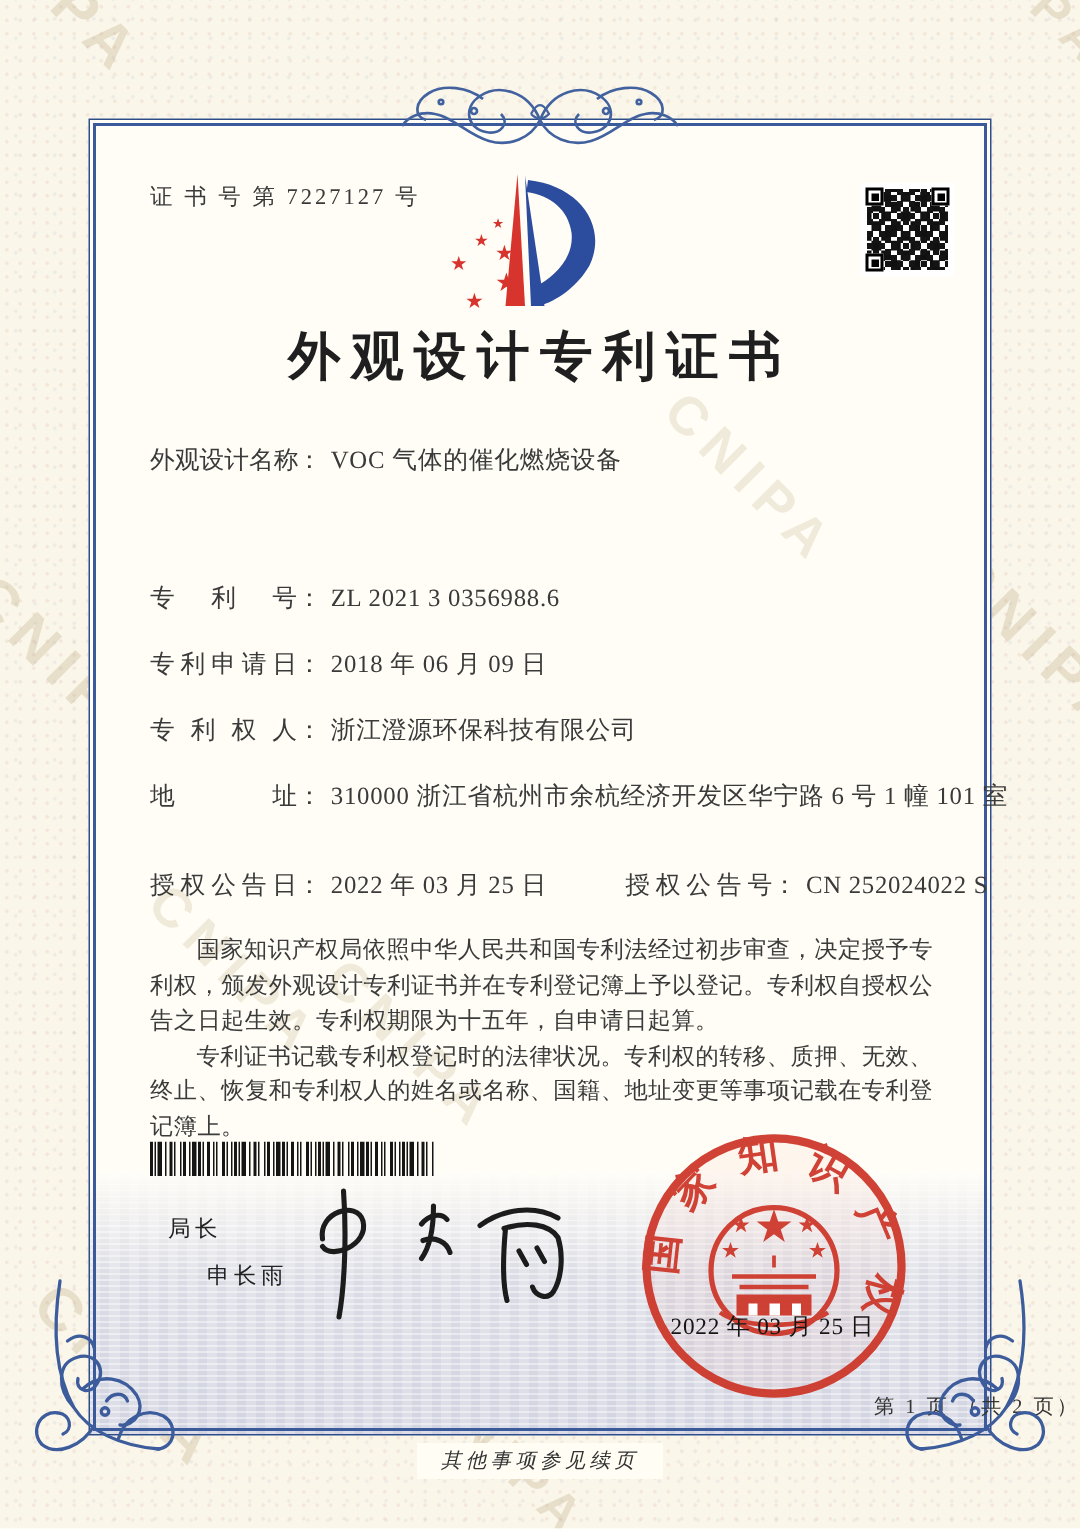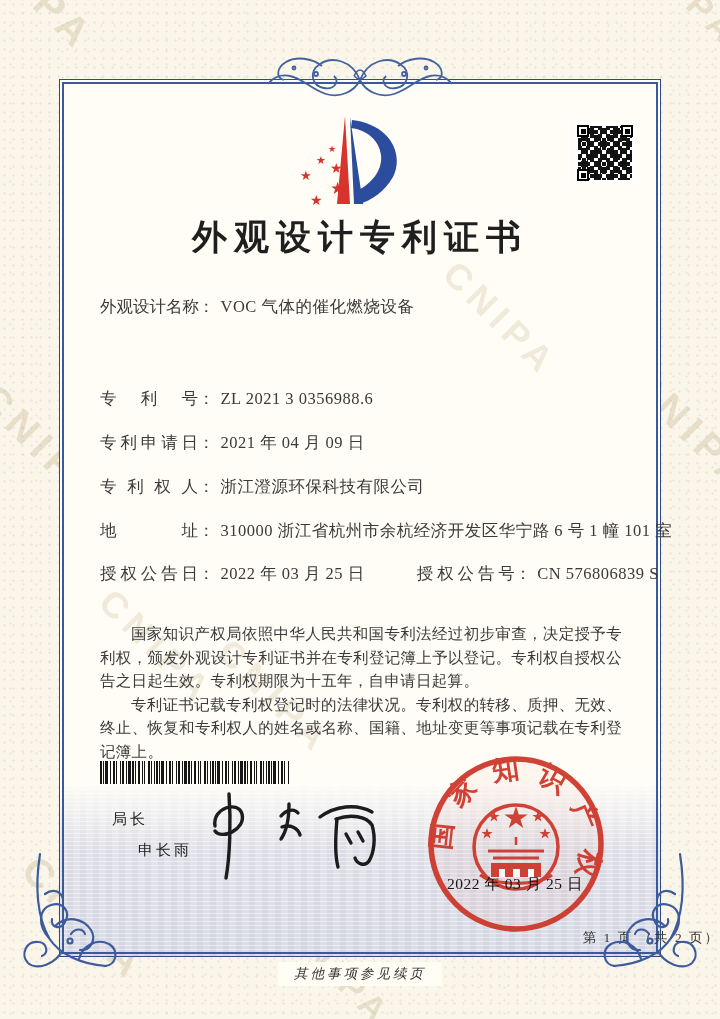--- a/index.html
+++ b/index.html
@@ -51,21 +51,21 @@
   .finder.tl{ left:3px; top:3px;} .finder.tr{ right:3px; top:3px;} .finder.bl{ left:3px; bottom:3px;}
   .logo{ position:absolute; left:292px; top:110px; }
   .title{
     position:absolute; left:0; width:720px; top:214px; text-align:center;
     font-size:35px; font-weight:bold; letter-spacing:7px; color:#1f1f1f;
   }
   .row{ position:absolute; left:100px; width:540px; font-size:16.5px; color:#3a3a3a; white-space:nowrap;}
   .flabel{ display:inline-block; width:98px; text-align:justify; text-align-last:justify; vertical-align:bottom;}
   .fcolon{ display:inline-block; margin-right:6px;}
   .fvalue{ letter-spacing:.5px;margin-top:38px;}
-  .row2label{ display:inline-block; width:98px; text-align:justify; text-align-last:justify; vertical-align:bottom; margin-left:48px;}
+  .row2label{ display:inline-block; width:98px; text-align:justify; text-align-last:justify; vertical-align:bottom; margin-left:48px;margin-top:16px;}
   .paras{ position:absolute; left:100px; top:586px; width:522px; font-size:15.5px; line-height:23.5px; color:#3b3b3b; text-align:justify;margin-top:36px;}
   .paras p{ margin:0; text-indent:2em; letter-spacing:.3px;}
   .barcode{ position:absolute; left:100px; top:761px; }
   .sig-title{ position:absolute; left:112px; top:810px; font-family:"Liberation Sans",sans-serif; font-size:15px; letter-spacing:3px; color:#222;}
   .sig-name{ position:absolute; left:112px; top:841px; font-family:"Liberation Sans",sans-serif; font-size:15px; letter-spacing:3px; color:#222;margin-left:26px;}
   .sig-script{ position:absolute; left:185px; top:786px; }
   .seal{ position:absolute; left:425px; top:753px; mix-blend-mode:multiply; opacity:.93; z-index:5;}
   .seal-date{ position:absolute; left:447px; top:874px; font-size:15.5px; letter-spacing:.5px; color:#151515; z-index:6;}
   .page-info{ position:absolute; left:0; width:720px; top:929px; text-align:right; font-size:13.5px; letter-spacing:2px; color:#333; z-index:6;}
   .note{
@@ -93,20 +93,21 @@
     <div class="band"></div>
     <div class="frame-inner"></div>
 
     <span class="wm inner" style="left:368px; top:218px;">CNIPA</span>
     <span class="wm inner" style="left:24px;  top:546px;">CNIPA</span>
     <span class="wm inner" style="left:142px; top:596px;">CNIPA</span>
   </div>
 
   <div class="content">
 
+    <div class="cert-no">证 书 号 第 7227127 号</div>
 
     <div class="qr">
       <div class="qr-noise"></div>
       <div class="finder tl"></div>
       <div class="finder tr"></div>
       <div class="finder bl"></div>
     </div>
 
     <svg class="logo" width="112" height="100" viewBox="0 0 112 100">
       <polygon points="53,6 45,94 58,94" fill="#d6342c"></polygon>
@@ -122,31 +123,31 @@
 
     <div class="title">外观设计专利证书</div>
 
     <div class="row" style="top:296px">
       <span class="flabel">外观设计名称</span><span class="fcolon">：</span><span class="fvalue">VOC 气体的催化燃烧设备</span>
     </div>
     <div class="row" style="top:388px">
       <span class="flabel">专利号</span><span class="fcolon">：</span><span class="fvalue">ZL 2021 3 0356988.6</span>
     </div>
     <div class="row" style="top:432px">
-      <span class="flabel">专利申请日</span><span class="fcolon">：</span><span class="fvalue">2021 年 04 月 09 日</span>
+      <span class="flabel">专利申请日</span><span class="fcolon">：</span><span class="fvalue">2018 年 06 月 09 日</span>
     </div>
     <div class="row" style="top:476px">
       <span class="flabel">专利权人</span><span class="fcolon">：</span><span class="fvalue">浙江澄源环保科技有限公司</span>
     </div>
     <div class="row" style="top:520px">
       <span class="flabel">地址</span><span class="fcolon">：</span><span class="fvalue">310000 浙江省杭州市余杭经济开发区华宁路 6 号 1 幢 101 室</span>
     </div>
     <div class="row" style="top:563px">
       <span class="flabel">授权公告日</span><span class="fcolon">：</span><span class="fvalue">2022 年 03 月 25 日</span>
-      <span class="row2label">授权公告号</span><span class="fcolon">：</span><span class="fvalue">CN 576806839 S</span>
+      <span class="row2label">授权公告号</span><span class="fcolon">：</span><span class="fvalue">CN 252024022 S</span>
     </div>
 
     <div class="paras">
       <p>国家知识产权局依照中华人民共和国专利法经过初步审查，决定授予专利权，颁发外观设计专利证书并在专利登记簿上予以登记。专利权自授权公告之日起生效。专利权期限为十五年，自申请日起算。</p>
       <p>专利证书记载专利权登记时的法律状况。专利权的转移、质押、无效、终止、恢复和专利权人的姓名或名称、国籍、地址变更等事项记载在专利登记簿上。</p>
     </div>
 
     <svg class="barcode" width="190" height="23" viewBox="0 0 190 23">
       <line x1="0" y1="11.5" x2="190" y2="11.5" stroke="#151515" stroke-width="23" stroke-dasharray="2 1 1 1 3 2 1 2 2 1 1 3 1 1 2 2 1 1 3 1 2 1 1 2 2 2 1 1 1 3 2 1 1 2 1 1"></line>
     </svg>

